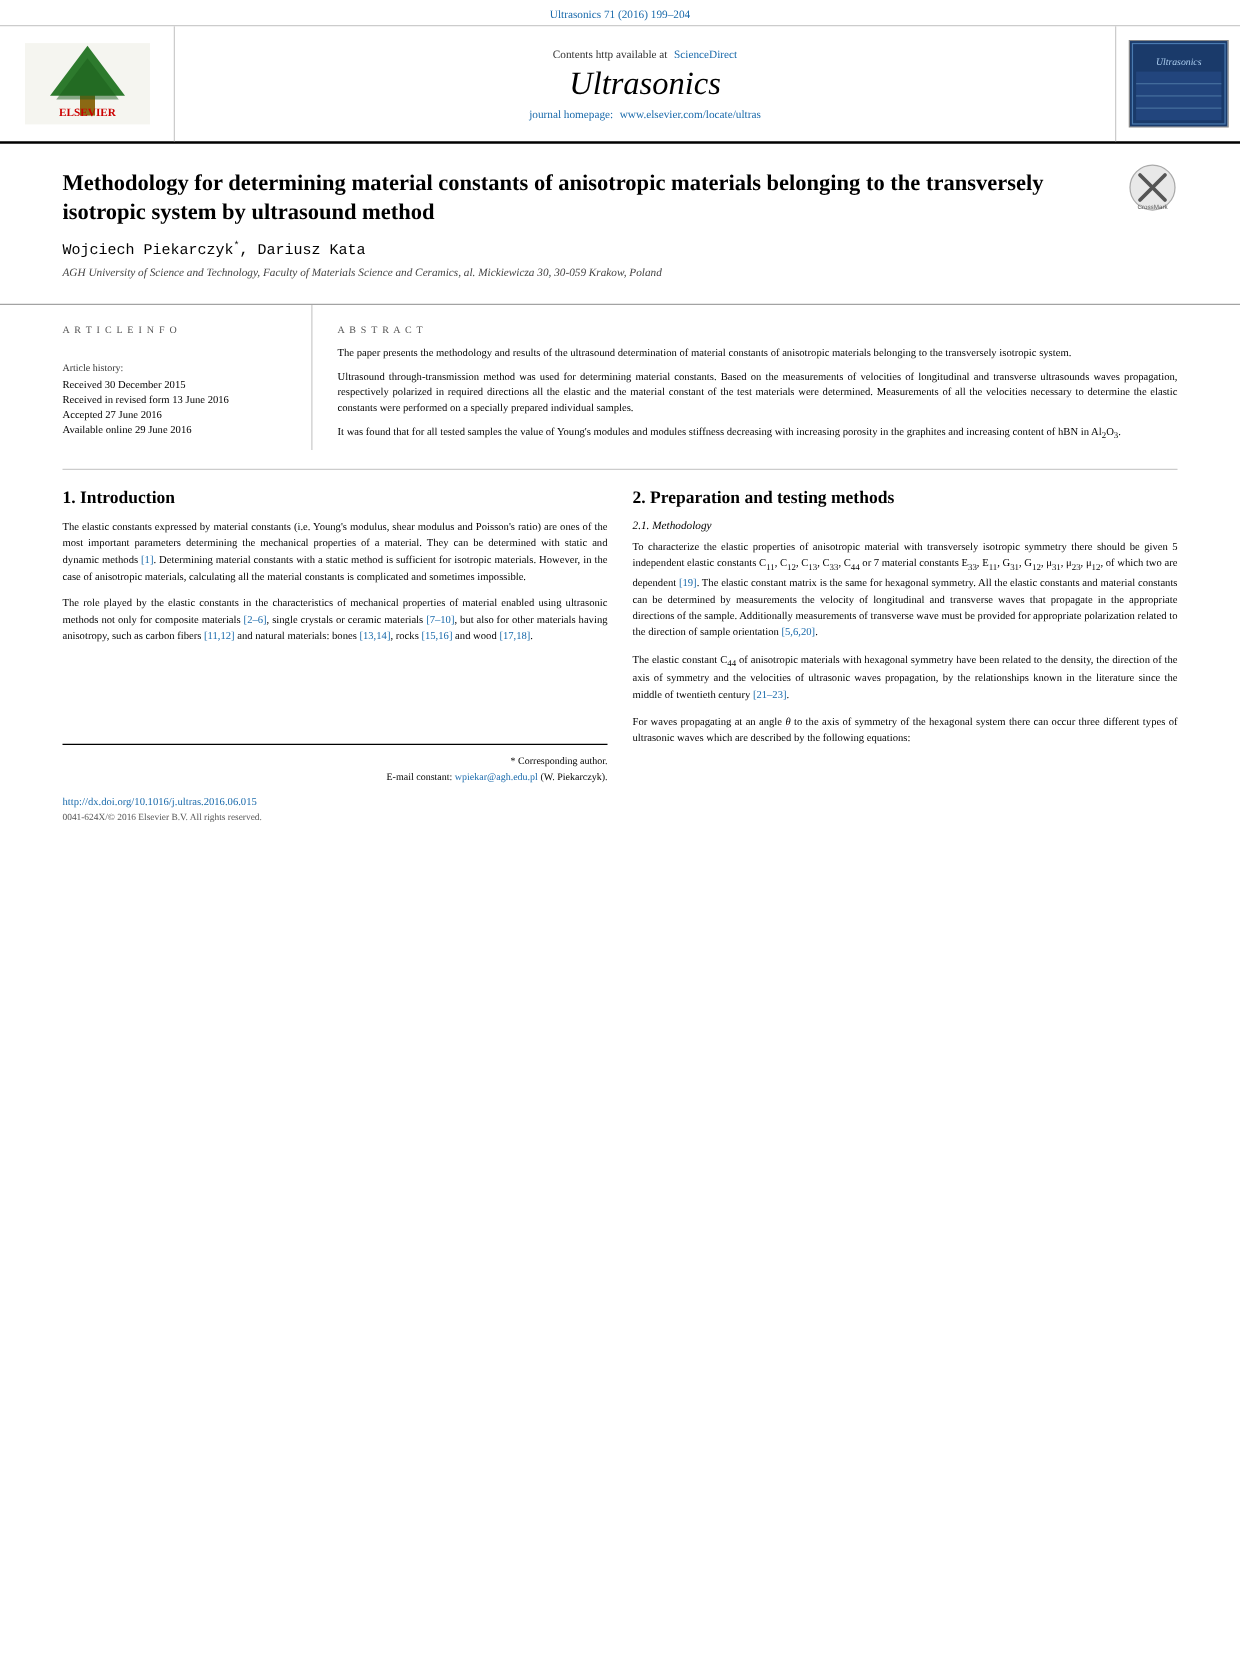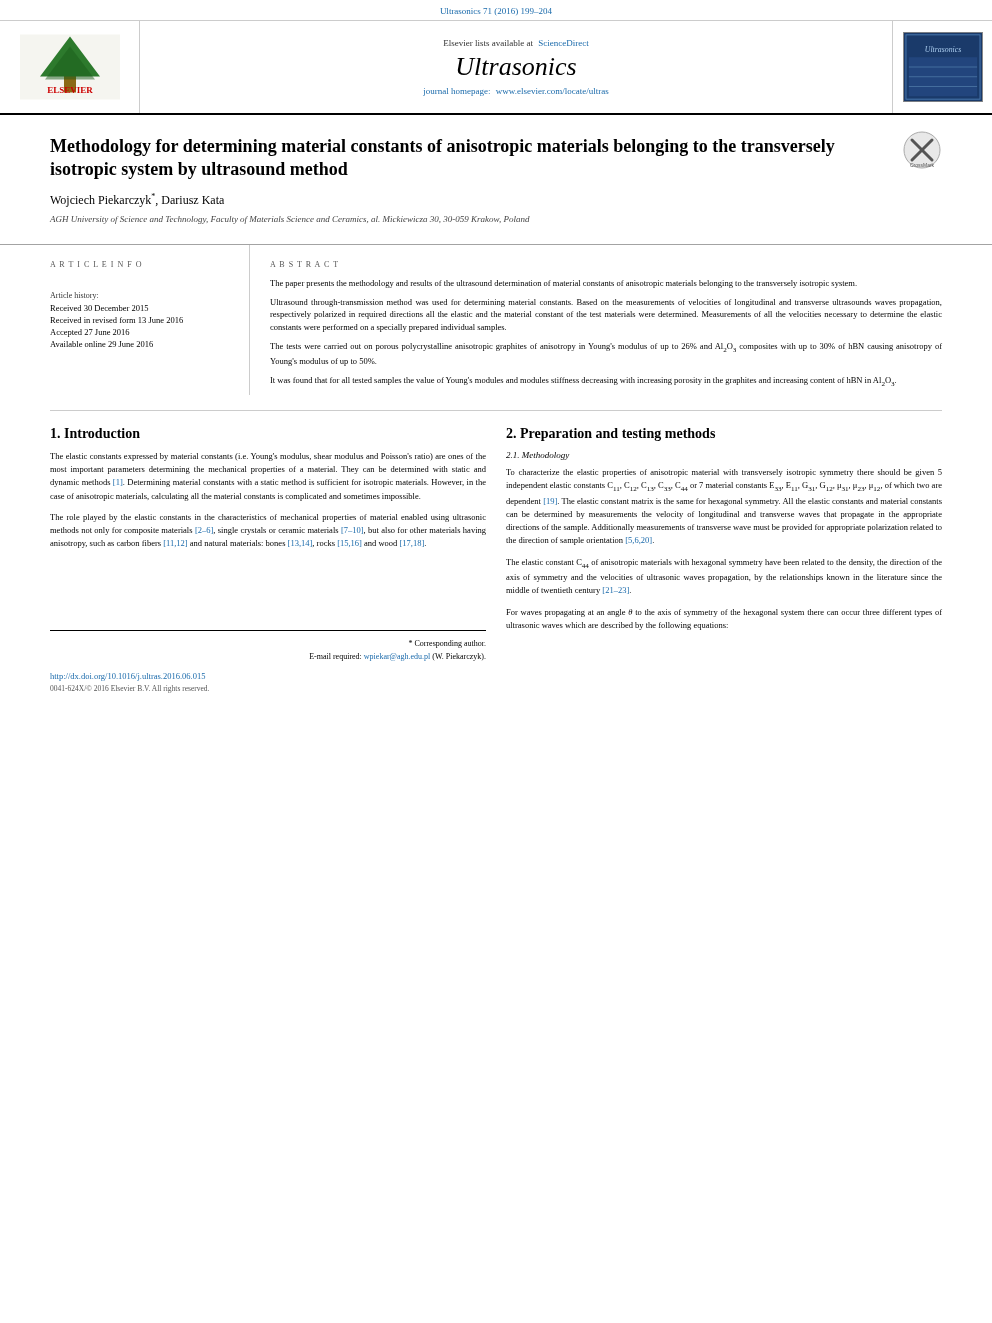--- a/index.html
+++ b/index.html
@@ -126,20 +126,21 @@
       font-weight: bold;
       line-height: 1.3;
       margin-bottom: 10px;
       color: #000;
     }
 
     .article-authors {
       font-size: 12px;
       margin-bottom: 6px;
       color: #000;
+      font-family: Liberation Mono, monospace;
     }
 
     .article-authors sup {
       font-size: 8px;
     }
 
     .article-affiliation {
       font-size: 9px;
       font-style: italic;
       color: #444;
@@ -309,21 +310,21 @@
         <polygon points="50,2 20,42 80,42" fill="#2d7a2d"></polygon>
         <polygon points="50,12 25,45 75,45" fill="#1a5c1a" opacity="0.5"></polygon>
 
         <text x="50" y="58" text-anchor="middle" font-size="9" font-weight="bold" fill="#cc0000" font-family="serif">ELSEVIER</text>
       </svg>
     </div>
   </div>
 
   <div class="journal-center">
     <div class="contents-line">
-      <span>Elsevier lists available at</span>
+      <span>Contents http available at</span>
       <span style="color:#1a6aab; margin-left:3px;">ScienceDirect</span>
     </div>
     <div class="journal-name">Ultrasonics</div>
     <div class="homepage-line">
       <span>journal homepage:</span>
       <span style="color:#1a6aab; margin-left:3px;">www.elsevier.com/locate/ultras</span>
     </div>
   </div>
 
   <div class="journal-right">
@@ -370,21 +371,20 @@
     <div class="date-item">Accepted 27 June 2016</div>
     <div class="date-item">Available online 29 June 2016</div>
 
   </div>
 
   <div class="right-col">
     <div class="abstract-label">A B S T R A C T</div>
     <div class="abstract-text">
       <p>The paper presents the methodology and results of the ultrasound determination of material constants of anisotropic materials belonging to the transversely isotropic system.</p>
       <p>Ultrasound through-transmission method was used for determining material constants. Based on the measurements of velocities of longitudinal and transverse ultrasounds waves propagation, respectively polarized in required directions all the elastic and the material constant of the test materials were determined. Measurements of all the velocities necessary to determine the elastic constants were performed on a specially prepared individual samples.</p>
-      <p>The tests were carried out on porous polycrystalline anisotropic graphites of anisotropy in Young's modulus of up to 26% and Al<sub>2</sub>O<sub>3</sub> composites with up to 30% of hBN causing anisotropy of Young's modulus of up to 50%.</p>
       <p>It was found that for all tested samples the value of Young's modules and modules stiffness decreasing with increasing porosity in the graphites and increasing content of hBN in Al<sub>2</sub>O<sub>3</sub>.</p>
     </div>
   </div>
 </div>
 
 <hr class="divider">
 
 <div class="two-col-body">
 
   <div class="col-left">
@@ -399,21 +399,21 @@
 
     <p class="body-text">
       The role played by the elastic constants in the characteristics of mechanical properties of material enabled using ultrasonic methods not only for composite materials <a href="#" class="ref-link">[2–6]</a>, single crystals or ceramic materials <a href="#" class="ref-link">[7–10]</a>, but also for other materials having anisotropy, such as carbon fibers <a href="#" class="ref-link">[11,12]</a> and natural materials: bones <a href="#" class="ref-link">[13,14]</a>, rocks <a href="#" class="ref-link">[15,16]</a> and wood <a href="#" class="ref-link">[17,18]</a>.
     </p>
 
     <div style="margin-top: 80px; border-top: 1px solid #000; padding-top: 8px;">
       <div class="footnote">
         <span>* Corresponding author.</span>
       </div>
       <div class="footnote">
-        <span>E-mail required:</span>
+        <span>E-mail constant:</span>
         <a href="#" style="color:#1a6aab; text-decoration:none;">wpiekar@agh.edu.pl</a>
         <span>(W. Piekarczyk).</span>
       </div>
     </div>
 
     <div style="margin-top:10px;">
       <div class="doi-line">http://dx.doi.org/10.1016/j.ultras.2016.06.015</div>
       <div class="copyright-footer">0041-624X/© 2016 Elsevier B.V. All rights reserved.</div>
     </div>
   </div>

